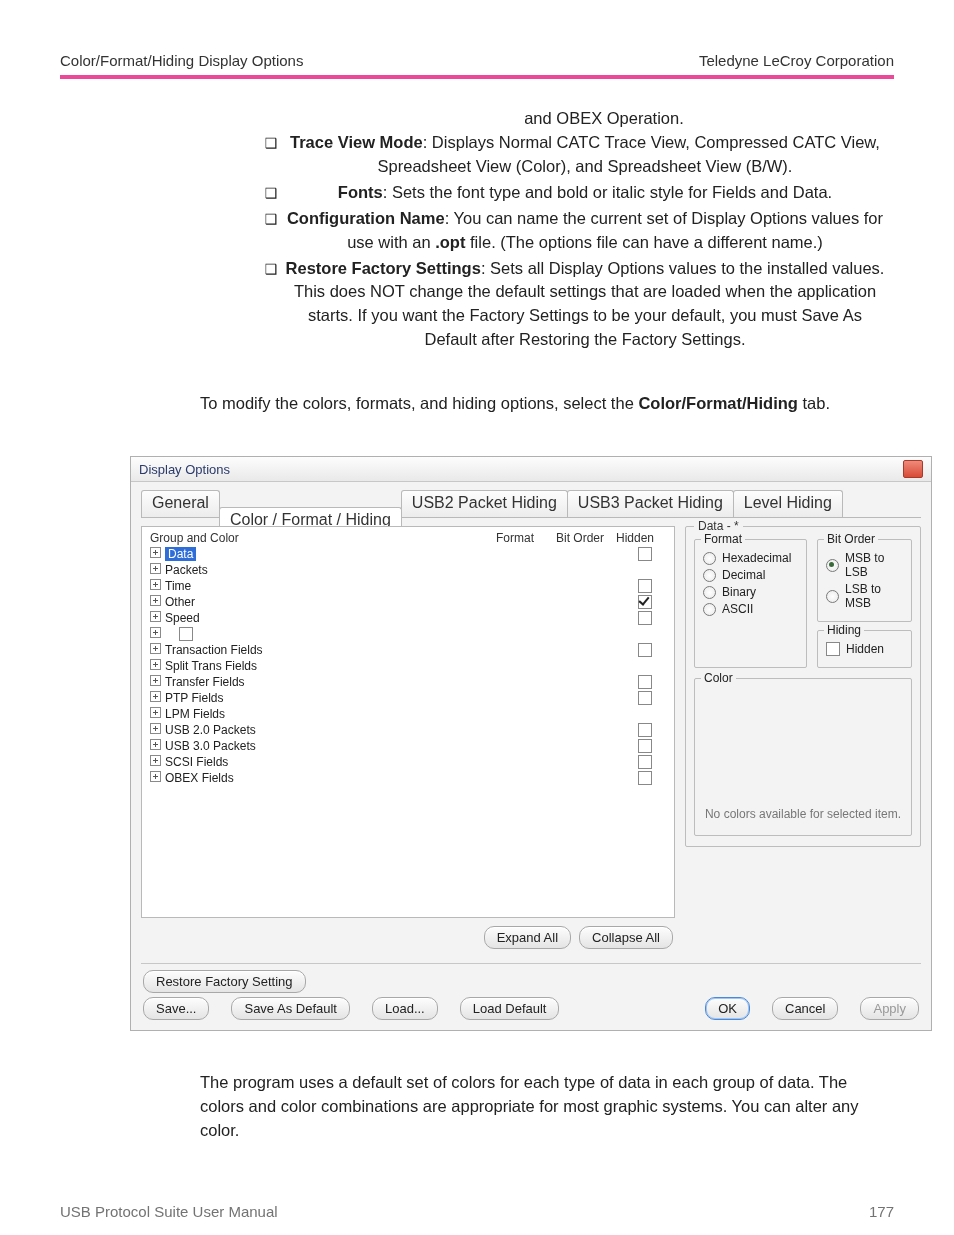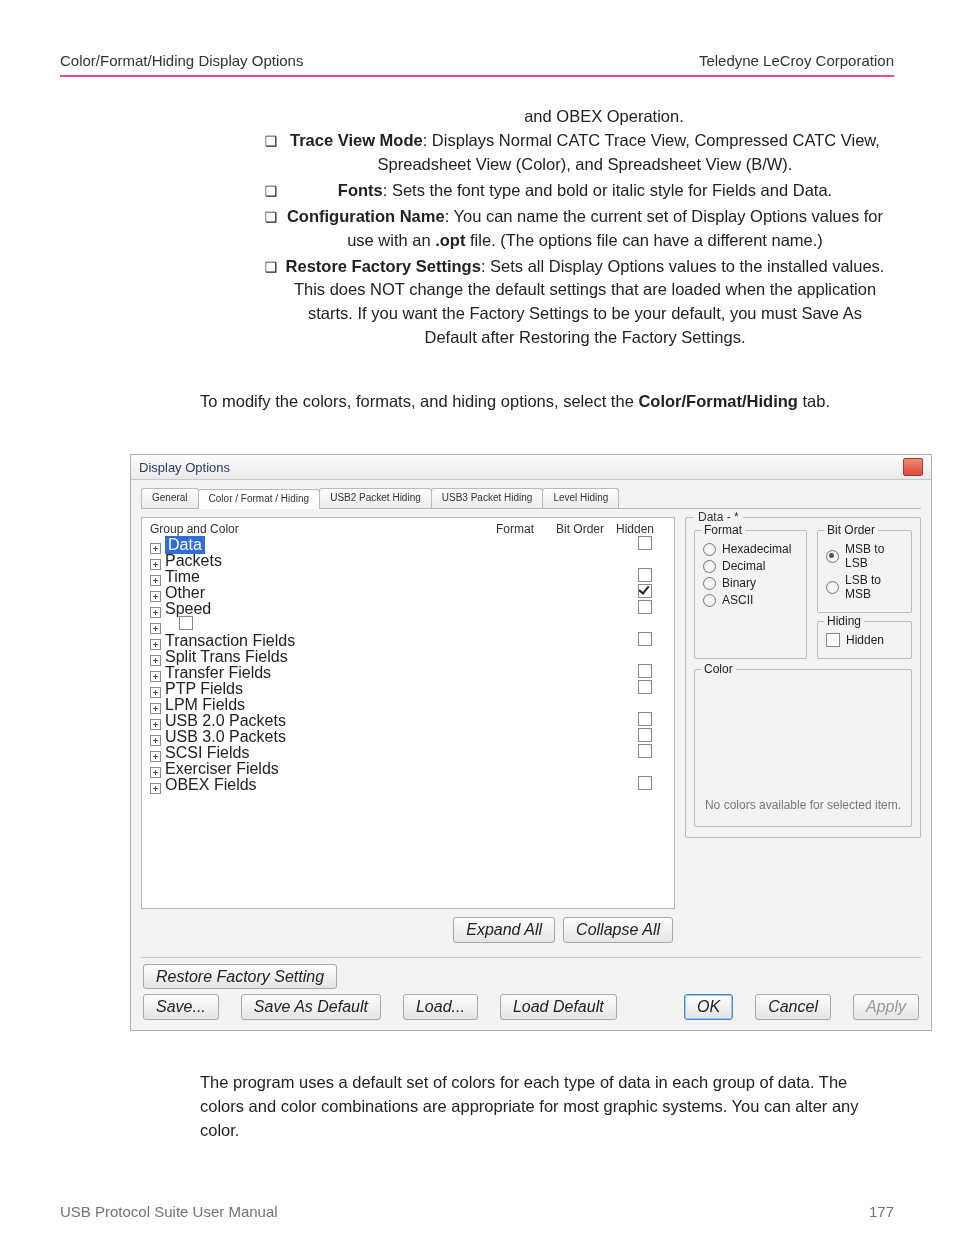--- a/index.html
+++ b/index.html
@@ -12,21 +12,21 @@
   }
   .page {
     padding: 52px 60px 40px 60px;
   }
   .header-row {
     display: flex;
     justify-content: space-between;
     font-size: 15px;
     color: #333;
     padding-bottom: 6px;
-    border-bottom: 2px solid #ec4899;
+    border-bottom: 4px solid #ec4899;
     margin-bottom: 28px;
   }
   .body-text {
     font-size: 16.5px;
     line-height: 1.45;
     color: #222;
     text-align: center;
   }
   .indent-block { margin-left: 200px; margin-right: 6px; }
   .bullet-row { display: flex; margin-bottom: 2px; }
@@ -67,30 +67,30 @@
     padding: 8px 10px 0 10px;
     gap: 0;
   }
   .tab {
     padding: 3px 10px 4px 10px;
     background: linear-gradient(#fdfdfd,#ececec);
     border: 1px solid #b9b9b9;
     border-bottom: none;
     border-radius: 3px 3px 0 0;
     margin-right: -1px;
-    font-size: 10px;
+    font-size: 16px;
     color: #333;
     cursor: pointer;
   }
   .tab.active {
     background: #fff;
     font-weight: normal;
     padding-bottom: 5px;
     position: relative;
-    top: 1px;
+    top: 17px;
   }
   .tab-underline {
     height: 1px;
     background: #b9b9b9;
     margin: 0 10px;
   }
   .tab-body {
     display: flex;
     padding: 8px 10px 10px 10px;
     gap: 10px;
@@ -110,24 +110,24 @@
     padding: 4px 8px 2px 8px;
     font-size: 12px;
     color: #333;
   }
   .col-group { flex: 1; }
   .col-fmt   { width: 60px; text-align: left; }
   .col-bit   { width: 60px; text-align: left; }
   .col-hid   { width: 50px; text-align: left; }
   .tree-item {
     display: flex;
-    align-items: flex-end;
+    align-items: flex-start;
     padding: 0 8px;
     height: 16px;
-    font-size: 16px;
+    font-size: 12px;
   }
   .plusbox {
     width: 9px; height: 9px;
     border: 1px solid #8a8a8a;
     background: #fff;
     margin-right: 4px;
     position: relative;
     flex: none;
   }
   .plusbox::before, .plusbox::after {
@@ -157,27 +157,26 @@
     position: absolute;
     left: 2px; top: -1px;
     width: 4px; height: 8px;
     border: solid #222;
     border-width: 0 2px 2px 0;
     transform: rotate(40deg);
   }
   .btn {
     background: linear-gradient(#fdfdfd,#e4e4e4);
     border: 1px solid #a8a8a8;
-    border-radius: 3px;
+    border-radius: 10px;
     padding: 3px 12px;
-    font-size: 16px;
+    font-size: 13px;
     color: #222;
     cursor: pointer;
     box-shadow: 0 1px 0 #fff inset;
-    font-style: italic;
   }
   .btn.primary {
     border-color: #4a88d8;
     box-shadow: 0 0 0 1px #9ec5f3 inset;
     text-align: center;
   }
   .btn.disabled { color: #999; }
   .btn-row { display: flex; justify-content: flex-end; gap: 8px; margin-top: 8px; padding-right: 2px; }
   .right-pane {
     width: 236px;
@@ -382,25 +381,20 @@
               </div>
               <div class="tree-item">
                 <span class="plusbox"></span>
                 <span class="ti-label">USB 3.0 Packets</span>
                 <span class="ti-hid"><span class="chk"></span></span>
               </div>
               <div class="tree-item">
                 <span class="plusbox"></span>
                 <span class="ti-label">SCSI Fields</span>
                 <span class="ti-hid"><span class="chk"></span></span>
-              </div>
-              <div class="tree-item">
-                <span class="plusbox"></span>
-                <span class="ti-label">Exerciser Fields</span>
-                <span class="ti-hid"></span>
               </div>
               <div class="tree-item">
                 <span class="plusbox"></span>
                 <span class="ti-label">OBEX Fields</span>
                 <span class="ti-hid"><span class="chk"></span></span>
               </div>
             </div>
         </div>
         <div class="btn-row">
           <span class="btn">Expand All</span>

